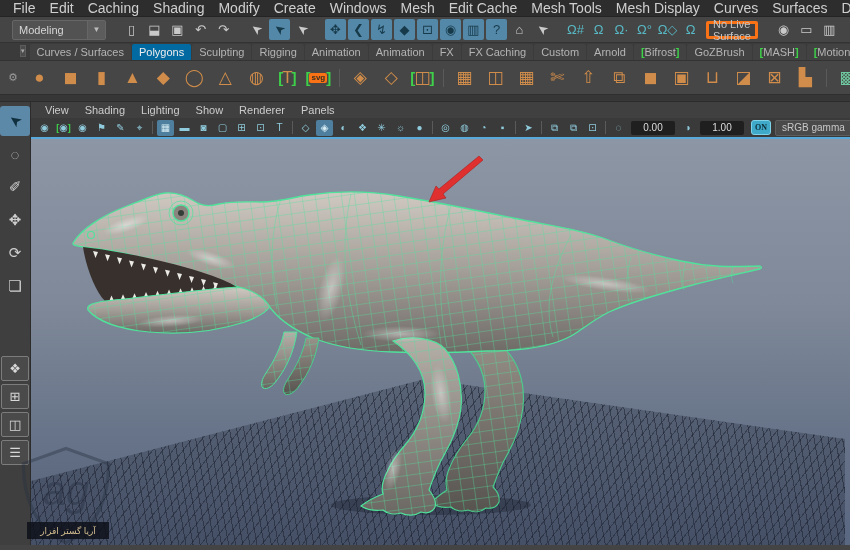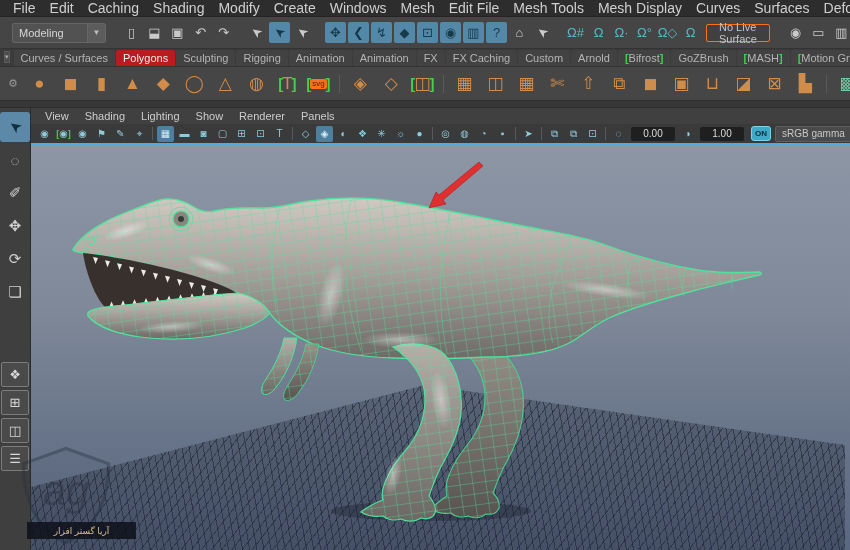--- a/index.html
+++ b/index.html
@@ -4,44 +4,44 @@
 <style>
   *{margin:0;padding:0;box-sizing:border-box;font-family:"Liberation Sans","DejaVu Sans",sans-serif;}
   html,body{width:850px;height:550px;overflow:hidden;background:#3a3a3a;}
   #win{position:relative;width:850px;height:550px;background:#444;}
 
   
   #menubar{height:17px;background:#2d2d2d;display:flex;align-items:center;padding-left:6px;border-bottom:1px solid #242424;}
   #menubar .ic{padding:0 7px;font-size:14px;color:#cfcfcf;white-space:nowrap;cursor:default;}
 
   
-  #toolbar{height:32px;background:#454545;display:flex;align-items:center;border-bottom:1px solid #333;padding-left:2px;}
+  #toolbar{height:26px;background:#454545;display:flex;align-items:center;border-bottom:1px solid #333;padding-left:2px;}
   .grip{width:7px;height:20px;margin:0 3px;background:repeating-linear-gradient(180deg,#5a5a5a 0 1px,transparent 1px 3px),repeating-linear-gradient(180deg,#5a5a5a 0 1px,transparent 1px 3px);background-size:2px 100%,2px 100%;background-position:0 0,4px 1px;background-repeat:repeat-y;}
   .dropdown{display:flex;align-items:center;background:#525252;border:1px solid #666;border-radius:2px;height:20px;margin:0 4px;}
   .dropdown .lblbox{width:74px;padding:0 6px;font-size:11px;color:#d6d6d6;}
   .dropdown .arrowbox{width:18px;height:100%;border-left:1px solid #666;display:flex;align-items:center;justify-content:center;color:#bbb;font-size:8px;background:#5c5c5c;}
   .icrow{display:flex;align-items:center;height:100%;}
   .icrow .ic{width:21px;height:21px;margin:0 1px;border-radius:2px;display:flex;align-items:center;justify-content:center;font-size:13px;color:#c9c9c9;cursor:default;}
   .icrow .ic .g{pointer-events:none;}
   .icrow .ic.hl{background:#5488a8;color:#173a4a;}
   .icrow .ic .rot{display:inline-block;transform:rotate(-145deg);}
   i.sep{width:1px;height:18px;background:#5a5a5a;margin:0 5px;display:inline-block;}
-  .field{height:18px;background:#404040;border:1px solid #f97316;border-radius:2px;color:#c4c4c4;font-size:11px;display:flex;align-items:center;padding:0 12px;margin:12px 4px;}
+  .field{height:18px;background:#404040;border:3px solid #f97316;border-radius:2px;color:#c4c4c4;font-size:11px;display:flex;align-items:center;padding:0 4px;margin:12px 4px;}
 
   
-  #shelftabs{height:18px;background:#3b3b3b;display:flex;align-items:center;border-bottom:1px solid #333;padding-left:0;overflow:hidden;}
+  #shelftabs{height:18px;background:#3b3b3b;display:flex;align-items:center;border-bottom:1px solid #333;padding-left:16px;overflow:hidden;}
   .mini-btn{width:16px;height:12px;background:#4c4c4c;border:1px solid #5c5c5c;margin:0 4px 2px 4px;color:#aaa;font-size:7px;line-height:10px;text-align:center;}
   #shelftabs .ic{padding:2px 7px;font-size:11px;color:#b4b4b4;white-space:nowrap;background:#424242;margin-right:1px;border-radius:2px 2px 0 0;}
-  #shelftabs .ic.active{background:#b91c1c;color:#eee;}
+  #shelftabs .ic.active{background:#0369a1;color:#eee;}
   #shelftabs .ic .br{color:#3ed24a;font-weight:bold;}
   #shelficons{height:34px;background:#464646;display:flex;align-items:center;border-bottom:1px solid #2f2f2f;padding-left:2px;overflow:hidden;}
   #shelficons .gear{width:18px;height:18px;color:#9a9a9a;font-size:11px;display:flex;align-items:center;justify-content:center;margin:0 6px;}
   #shelficons .ic{width:27px;height:27px;margin:0 2px;display:flex;align-items:center;justify-content:center;font-size:17px;color:#d08c4a;cursor:default;}
   #shelficons .ic .br{color:#3ed24a;font-size:15px;font-weight:bold;margin:0 -1px;}
-  #shelficons .ic.badge .g{font-size:8px;background:#f97316;color:#3a2d1e;padding:1px 2px;border-radius:2px;font-weight:normal;}
+  #shelficons .ic.badge .g{font-size:8px;background:#f97316;color:#3a2d1e;padding:1px 2px;border-radius:2px;font-weight:bold;}
   #shelficons .ic .g{line-height:1;}
 
   #gapstrip{height:7px;background:#373737;border-bottom:1px solid #2c2c2c;}
 
   
   #main{display:flex;height:443px;}
   #toolbox{width:36px;background:#3f3f3f;border-right:1px solid #2c2c2c;display:flex;flex-direction:column;align-items:center;padding-top:4px;}
   #toolbox .ic{width:30px;height:30px;margin-bottom:3px;border-radius:3px;display:flex;align-items:center;justify-content:center;font-size:15px;color:#cfcfcf;}
   #toolbox .ic.active{background:#5d89a8;color:#10303f;}
   #toolbox .ic .rot{display:inline-block;transform:rotate(-145deg);}
@@ -51,54 +51,54 @@
 
   #panelcol{flex:1;display:flex;flex-direction:column;}
   #panelmenu{height:16px;background:#404040;display:flex;align-items:center;padding-left:6px;}
   #panelmenu .ic{padding:0 8px;font-size:11px;color:#cccccc;white-space:nowrap;}
   #paneltoolbar{height:19px;background:#3a3a3a;display:flex;align-items:center;padding-left:4px;overflow:hidden;}
   #paneltoolbar .ic{width:17px;height:16px;margin:0 1px;border-radius:2px;display:flex;align-items:center;justify-content:center;font-size:10px;color:#8fcbdc;}
   #paneltoolbar .ic.hl{background:#4f7f9e;color:#d6edf5;}
   #paneltoolbar .ic .br{color:#3ed24a;font-size:9px;font-weight:bold;}
   #paneltoolbar i.sep{height:13px;margin:0 3px;}
   .numfield{width:44px;height:14px;background:#1f1f1f;color:#dcdcdc;font-size:10px;display:flex;align-items:center;justify-content:center;border-radius:2px;margin:0 3px;}
-  #onbtn{min-width:20px;height:15px;background:#3fa9c9;color:#0c2b36;font-size:8px;font-weight:bold;border-radius:3px;display:flex;align-items:center;justify-content:center;margin:0 4px;border:1px solid #7fd2e8;}
+  #onbtn{min-width:20px;height:15px;background:#3fa9c9;color:#0c2b36;font-size:8px;font-weight:bold;border-radius:3px;display:flex;align-items:center;justify-content:center;margin:0 4px;border:1px solid #7fd2e8;font-family:Liberation Serif, serif;}
   #profile{width:118px;height:16px;background:#4a4a4a;border:1px solid #5e5e5e;border-radius:2px;color:#c8c8c8;font-size:10px;display:flex;align-items:center;padding:0 6px;justify-content:space-between;}
   #vpline{height:2px;background:#56a9d8;}
 
   
   #viewport{position:relative;flex:1;background:linear-gradient(180deg,#8d96a5 0%,#7f8999 40%,#687489 72%,#5a6781 100%);overflow:hidden;}
   #ground{position:absolute;left:0;top:0;width:814px;height:411px;
     clip-path:polygon(0px 342px,394px 240px,814px 300px,814px 411px,0px 411px);
     background:
       repeating-linear-gradient(80deg, rgba(22,28,40,0) 0 6px, rgba(22,28,40,.5) 6px 7px),
       repeating-linear-gradient(128deg, rgba(22,28,40,0) 0 7px, rgba(22,28,40,.45) 7px 8px),
       linear-gradient(180deg, rgba(66,76,96,.3), rgba(38,46,64,.4));}
   #scene{position:absolute;left:0;top:0;}
 
   
   #wm{position:absolute;left:10px;top:443px;width:112px;height:104px;opacity:.75;}
-  #wmband{position:absolute;left:27px;top:522px;width:109px;height:17px;background:rgba(14,17,26,.85);display:flex;align-items:center;justify-content:center;}
+  #wmband{position:absolute;left:27px;top:522px;width:82px;height:17px;background:rgba(14,17,26,.85);display:flex;align-items:center;justify-content:center;}
   #wmband span{color:#d3bd8e;font-size:9px;direction:rtl;white-space:nowrap;}
 </style>
 </head>
 <body>
 
 <div id="win">
 
   <div id="menubar">
       <div class="ic"><span class="lbl">File</span></div>
       <div class="ic"><span class="lbl">Edit</span></div>
       <div class="ic"><span class="lbl">Caching</span></div>
       <div class="ic"><span class="lbl">Shading</span></div>
       <div class="ic"><span class="lbl">Modify</span></div>
       <div class="ic"><span class="lbl">Create</span></div>
       <div class="ic"><span class="lbl">Windows</span></div>
       <div class="ic"><span class="lbl">Mesh</span></div>
-      <div class="ic"><span class="lbl">Edit File</span></div>
+      <div class="ic"><span class="lbl">Edit Cache</span></div>
       <div class="ic"><span class="lbl">Mesh Tools</span></div>
       <div class="ic"><span class="lbl">Mesh Display</span></div>
       <div class="ic"><span class="lbl">Curves</span></div>
       <div class="ic"><span class="lbl">Surfaces</span></div>
       <div class="ic"><span class="lbl">Deform</span></div>
       <div class="ic"><span class="lbl">UV</span></div>
       <div class="ic"><span class="lbl">Animation</span></div>
       <div class="ic"><span class="lbl">Cache</span></div>
     </div>
 

